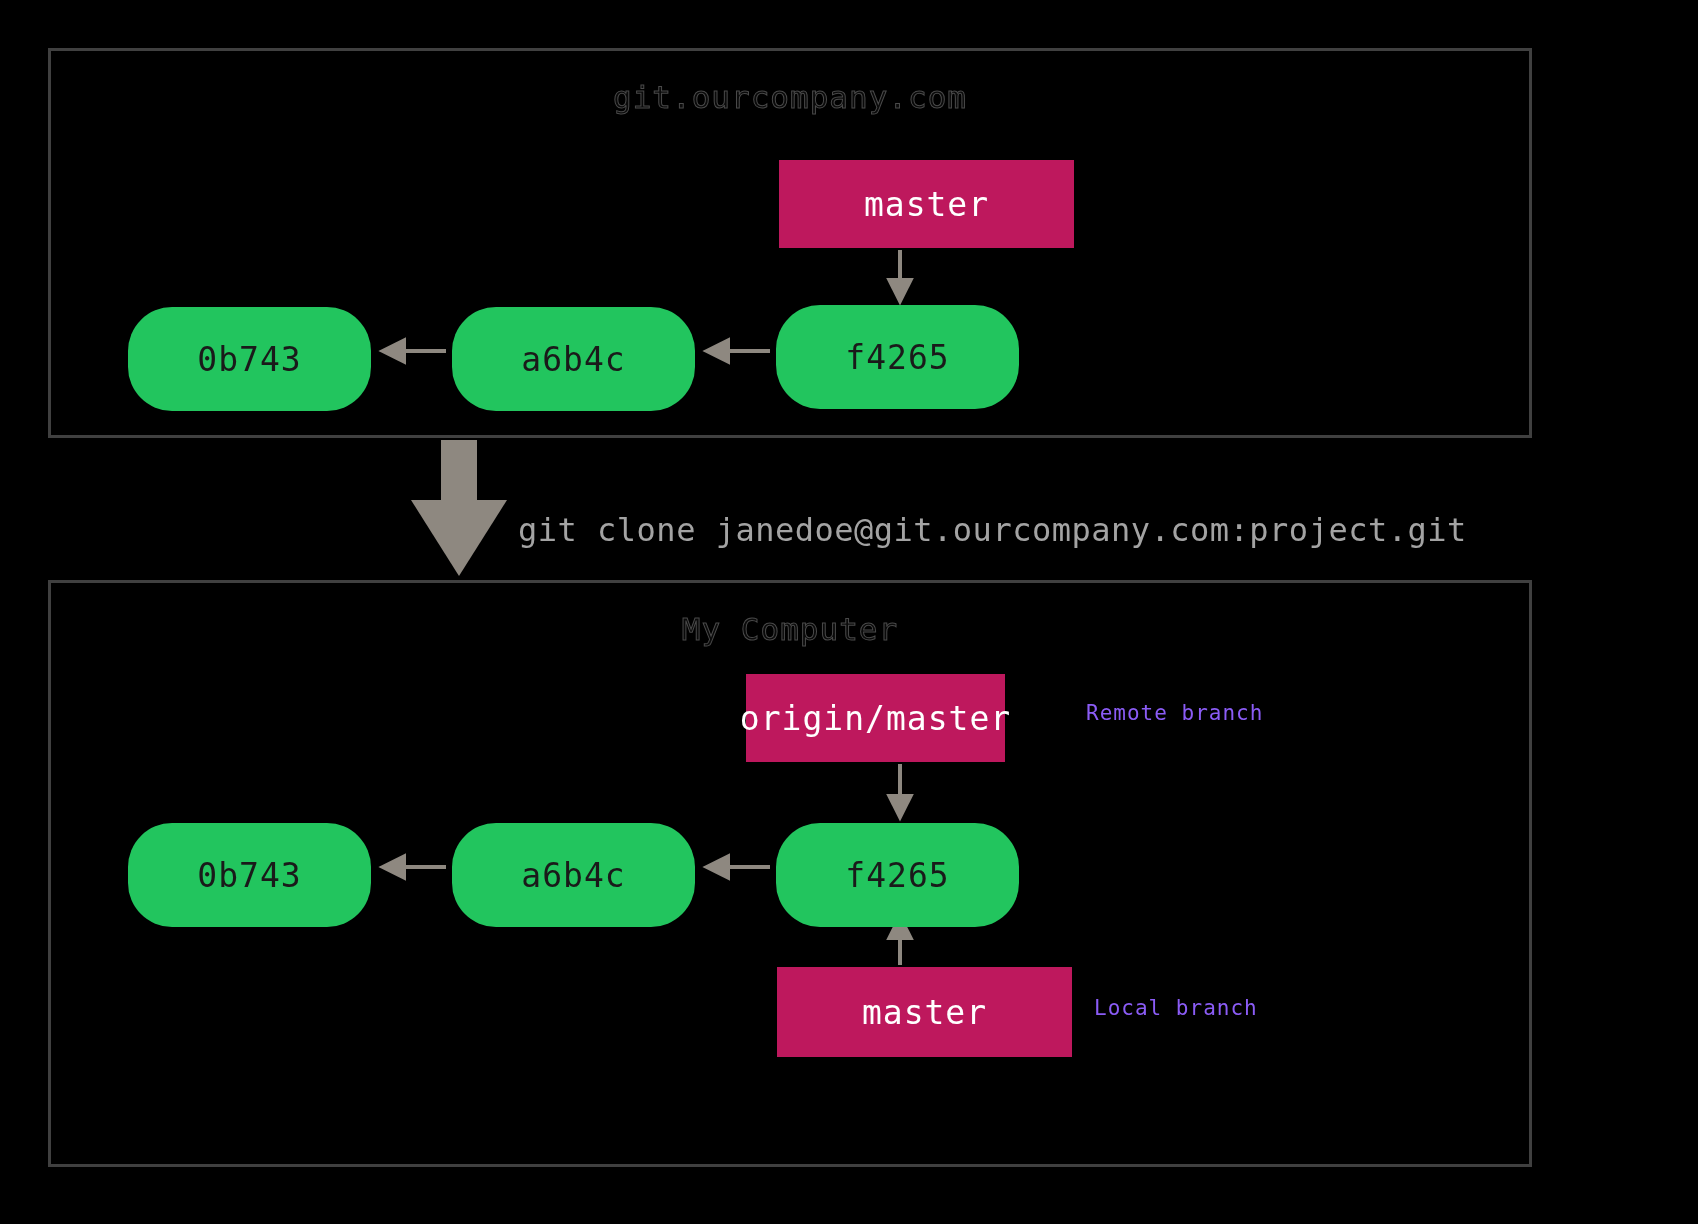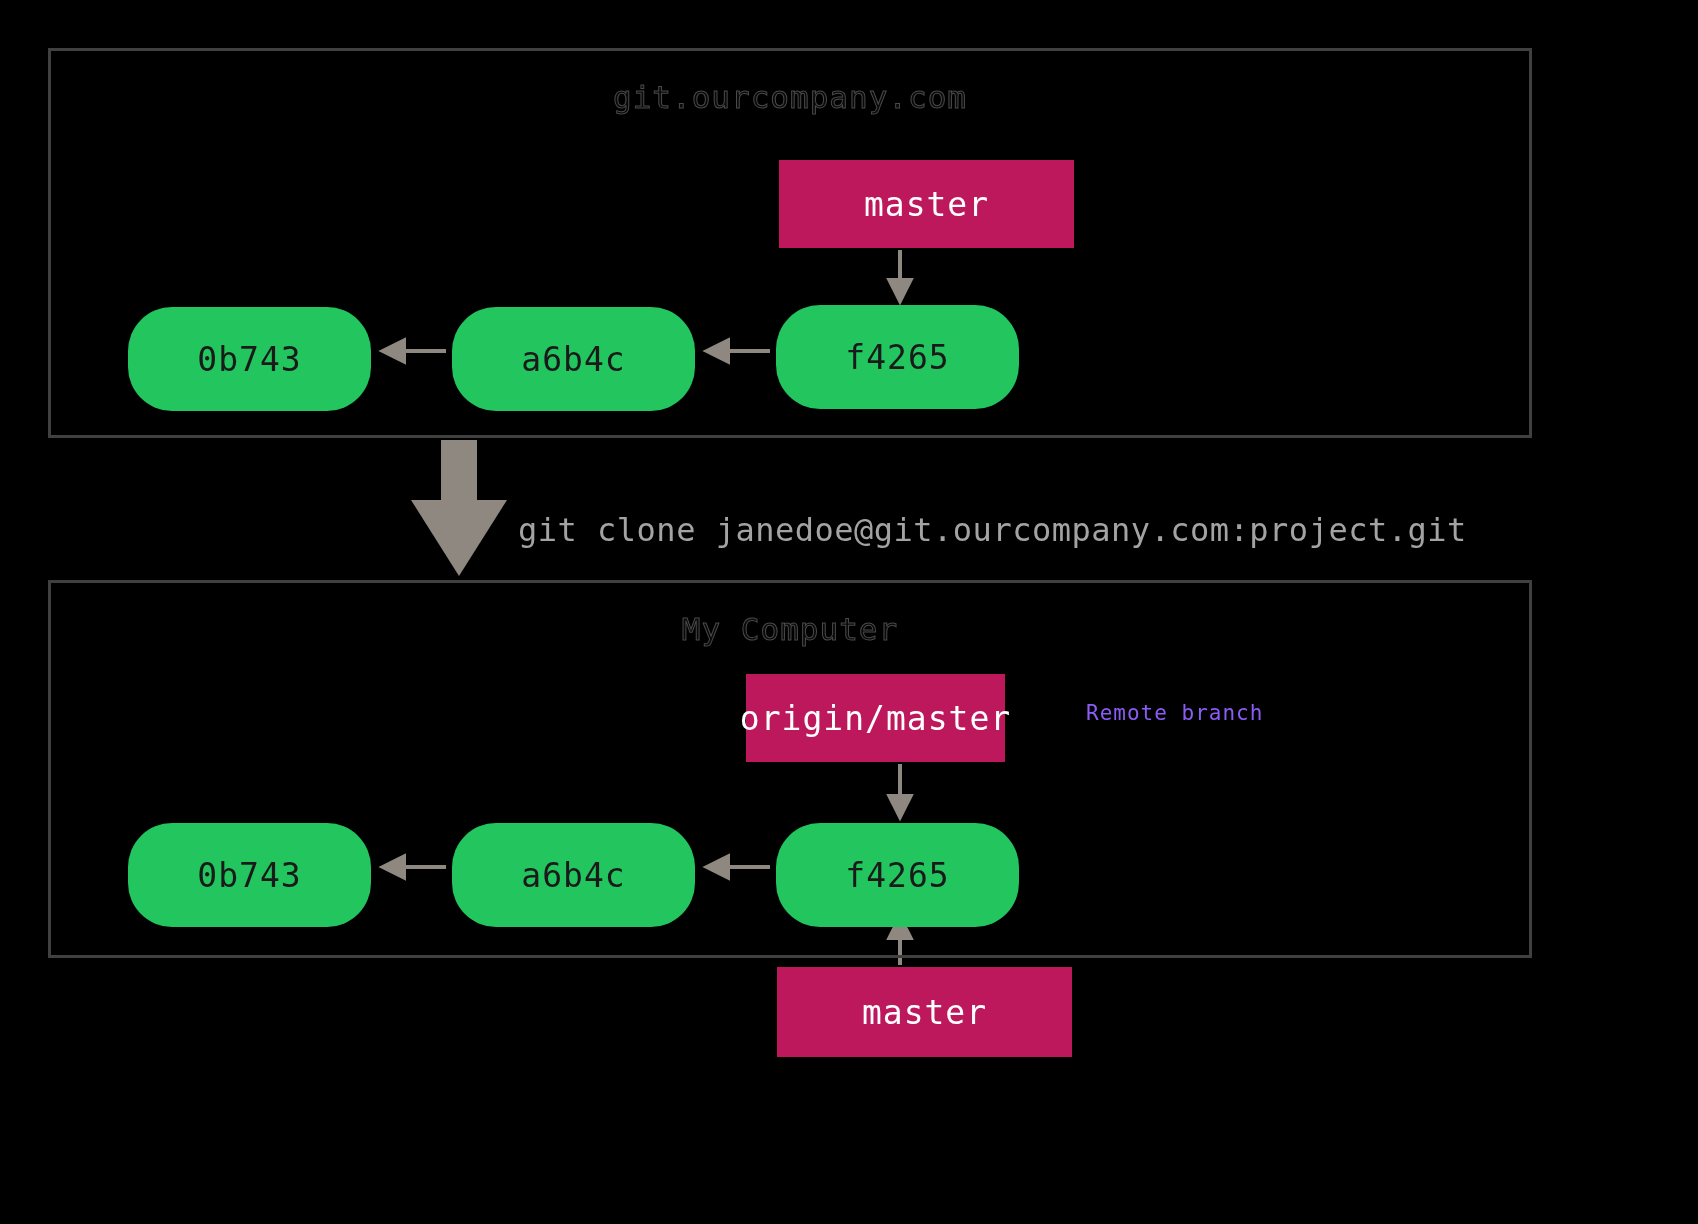--- a/index.html
+++ b/index.html
@@ -29,21 +29,21 @@
     box-sizing: border-box;
     background: transparent;
     padding-left: 20px;
   }
   #panel-remote {
     left: 48px;  top: 48px;
     width: 1484px; height: 390px;
   }
   #panel-local {
     left: 48px;  top: 580px;
-    width: 1484px; height: 378px;
+    width: 1484px; height: 587px;
   }
 
   .panel-title {
     position: absolute;
     left: 0; right: 0;
     top: 28px;
     text-align: center;
     font-size: 31px;
     letter-spacing: 1px;
     color: #0a0a0a;
@@ -172,14 +172,15 @@
   </div>
 
   <div class="commit" id="commit-bot-0b743">0b743</div>
   <div class="commit" id="commit-bot-a6b4c">a6b4c</div>
   <div class="commit" id="commit-bot-f4265">f4265</div>
 
   <div class="branch-box" id="branch-origin-master">origin/master</div>
   <div class="annotation" id="label-remote-branch">Remote branch</div>
 
   <div class="branch-box" id="branch-local-master">master</div>
+  <div class="annotation" id="label-local-branch">Local branch</div>
 
 </div>
 
 </body></html>

